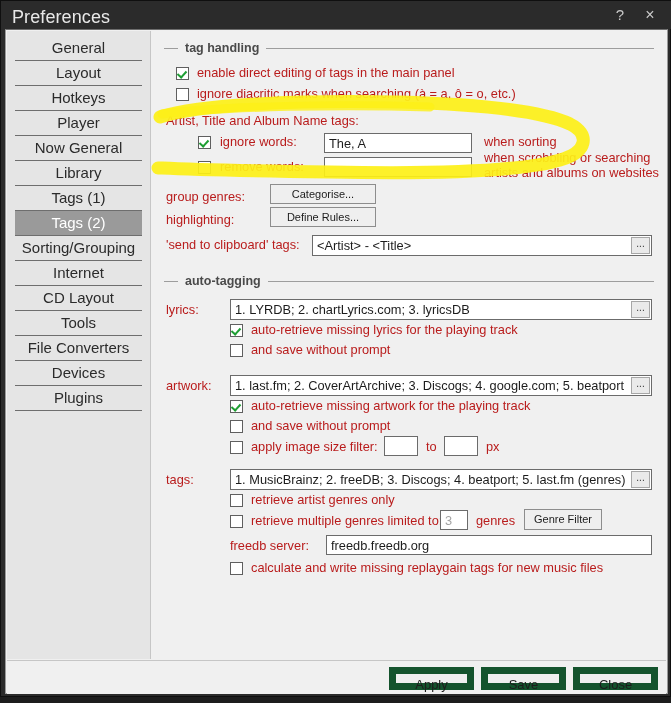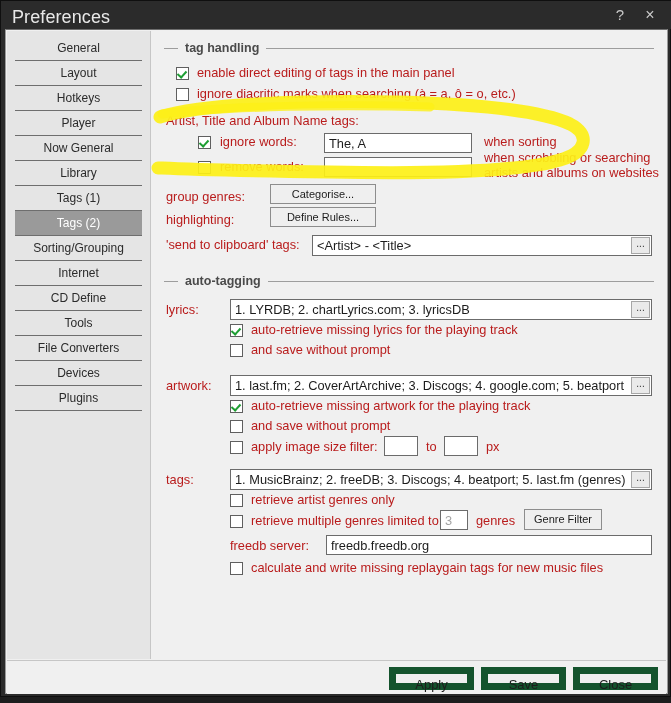--- a/index.html
+++ b/index.html
@@ -76,21 +76,21 @@
     height: 628px;
     background: #e5e5e5;
     border-right: 1px solid #c6c6c6;
     box-sizing: border-box;
   }
   .side-item {
     position: relative;
     height: 24px;
     line-height: 24px;
     text-align: center;
-    font-size: 12px;
+    font-size: 15px;
     color: #2b2b2b;
     border-bottom: 1px solid #6e6e6e;
     margin: 0 8px;
     cursor: default;
   }
   .side-item.selected {
     background: #9a9a9a;
     color: #ffffff;
     border-bottom: 1px solid #6e6e6e;
   }
@@ -276,21 +276,21 @@
         <div class="side-item">General</div>
         <div class="side-item">Layout</div>
         <div class="side-item">Hotkeys</div>
         <div class="side-item">Player</div>
         <div class="side-item">Now General</div>
         <div class="side-item">Library</div>
         <div class="side-item">Tags (1)</div>
         <div class="side-item selected">Tags (2)</div>
         <div class="side-item">Sorting/Grouping</div>
         <div class="side-item">Internet</div>
-        <div class="side-item">CD Define</div>
+        <div class="side-item">CD Layout</div>
         <div class="side-item">Tools</div>
         <div class="side-item">File Converters</div>
         <div class="side-item">Devices</div>
         <div class="side-item">Plugins</div>
       </div>
 
       <div class="content">
 
         <div class="group-head" style="left:12px; top:10px; width:490px;">
           <span class="dash"></span>

